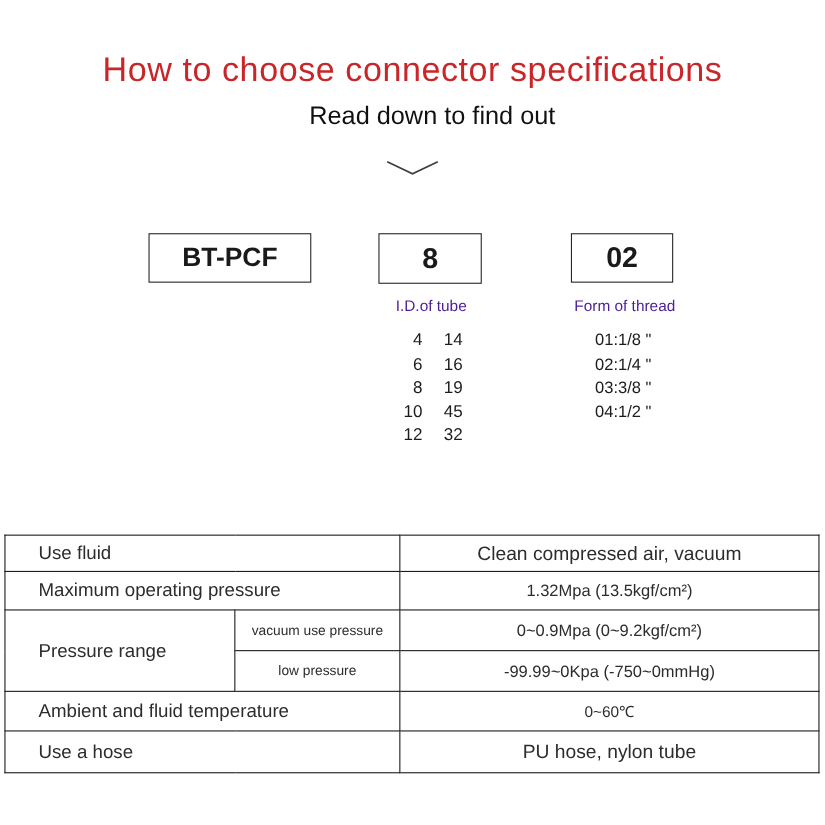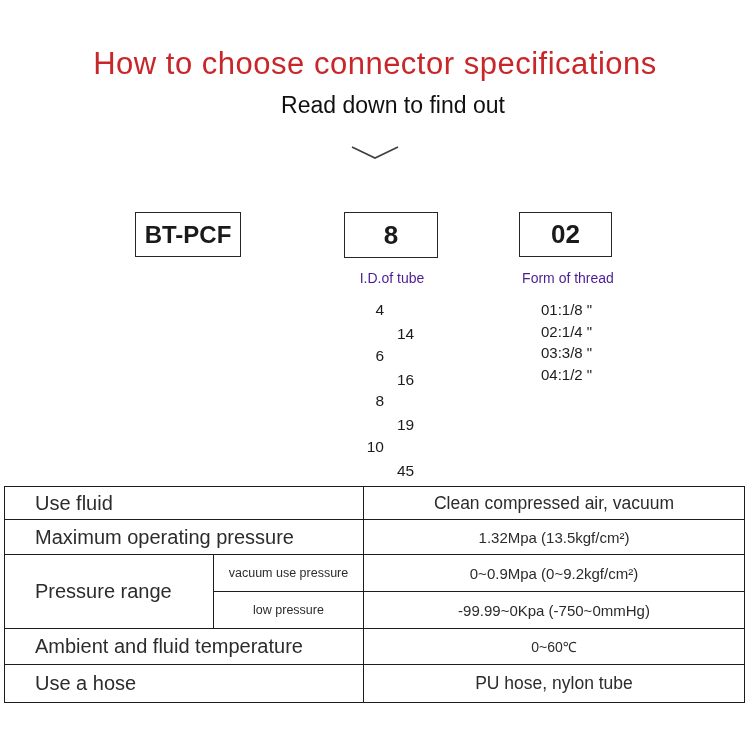--- a/index.html
+++ b/index.html
@@ -15,43 +15,43 @@
   .page-subtitle{
     top:92px;left:0;width:750px;text-align:center;
     font-size:23px;color:#101010;margin-left:18px;
   }
   .chevron{top:143px;left:349px;width:52px;height:20px;}
   .code-box{
     border:1.5px solid #262626;background:#ffffff;
     display:flex;align-items:center;justify-content:center;
     font-weight:700;color:#1a1a1a;box-sizing:border-box;
   }
-  .box-model{left:135px;top:212px;width:106px;height:45px;font-size:24px;}
+  .box-model{left:135px;top:212px;width:148px;height:45px;font-size:24px;}
   .box-tube{left:344px;top:212px;width:94px;height:46px;font-size:26px;}
   .box-thread{left:519px;top:212px;width:93px;height:45px;font-size:26px;}
   .caption{
     top:270px;width:148px;text-align:center;font-size:14px;color:#4c1d95;
   }
   .cap-tube{left:318px;}
   .cap-thread{left:494px;}
   .tube-list{left:352px;top:299px;font-size:15.5px;color:#1c1c1c;line-height:21.6px;}
   .tube-row{display:flex;}
   .tube-row .c1{width:32px;text-align:right;}
-  .tube-row .c2{margin-left:13px;width:30px;text-align:left;margin-top:24px;}
+  .tube-row .c2{margin-left:13px;width:30px;text-align:center;}
   .thread-list{left:541px;top:299px;font-size:15px;color:#1c1c1c;line-height:21.6px;}
   table.spec{
     position:absolute;left:4px;top:486px;width:740px;
     border-collapse:collapse;table-layout:fixed;
   }
   table.spec td{
     border:1.8px solid #1c1c1c;box-sizing:border-box;
     color:#2c2c2c;background:#ffffff;overflow:hidden;white-space:nowrap;
   }
   td.shaded{background:#f5eee0;}
-  td.lbl{font-size:20px;color:#3a3a3a;padding-left:30px;}
+  td.lbl{font-size:17px;color:#3a3a3a;padding-left:30px;}
   td.big-val{font-size:17.5px;text-align:center;color:#333333;}
   td.val{font-size:15px;text-align:center;color:#222222;}
   td.sub{font-size:12.5px;text-align:center;color:#333333;}
   td.small-val{font-size:14px;text-align:center;color:#222222;}
   tr.r1 td{height:33px;}
   tr.r2 td{height:35px;}
   tr.r3 td{height:37px;}
   tr.r4 td{height:37px;}
   tr.r5 td{height:36px;margin-top:43px;}
   tr.r6 td{height:38px;}

